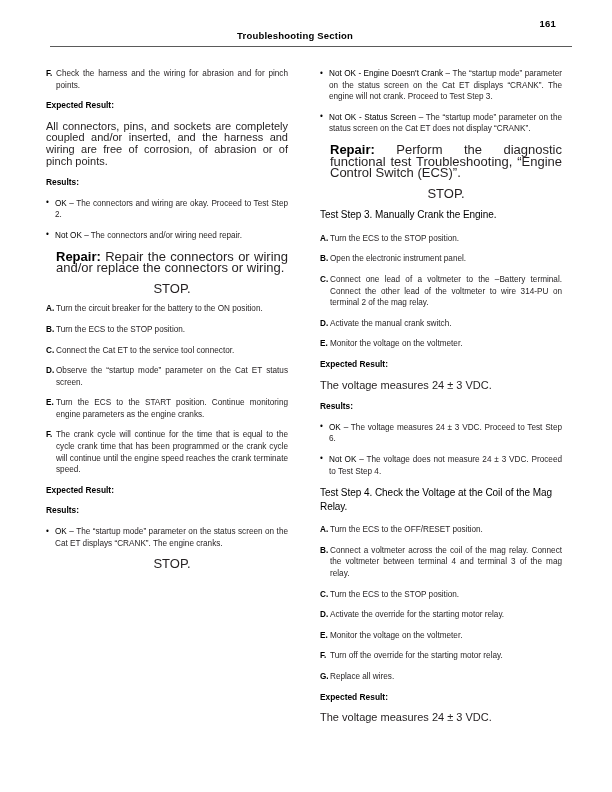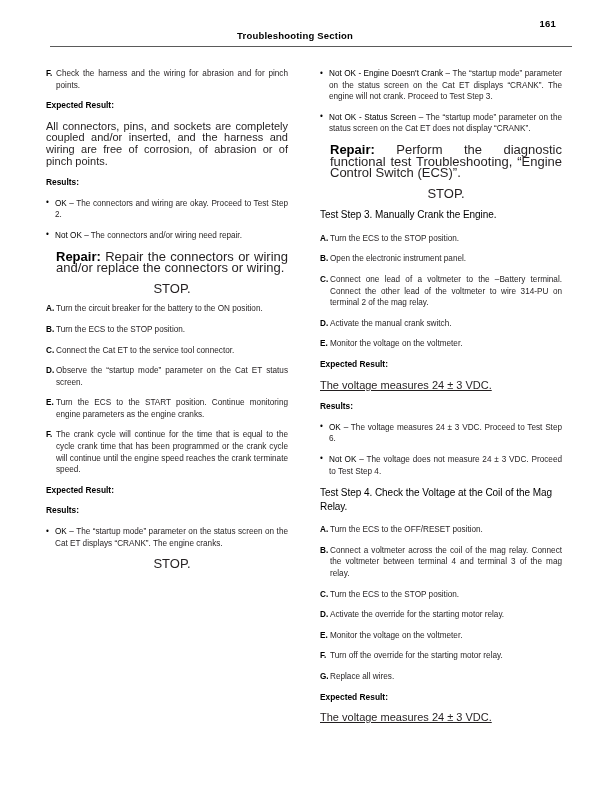--- a/index.html
+++ b/index.html
@@ -63,21 +63,21 @@
   .col-right { left: 320px; }
 
   
   .para {
     font-size: 11px;
     line-height: 11.6px;
     margin: 0 0 10px 0;
     text-align: justify;
     color: #231f20;
   }
-  .para.plain { text-align: left; text-decoration: underline; }
+  .para.plain { text-align: left; }
 
   .subhead {
     font-size: 8.4px;
     font-weight: bold;
     line-height: 11.6px;
     margin: 0 0 9px 0;
     color: #000000;
   }
 
   .steptitle {

